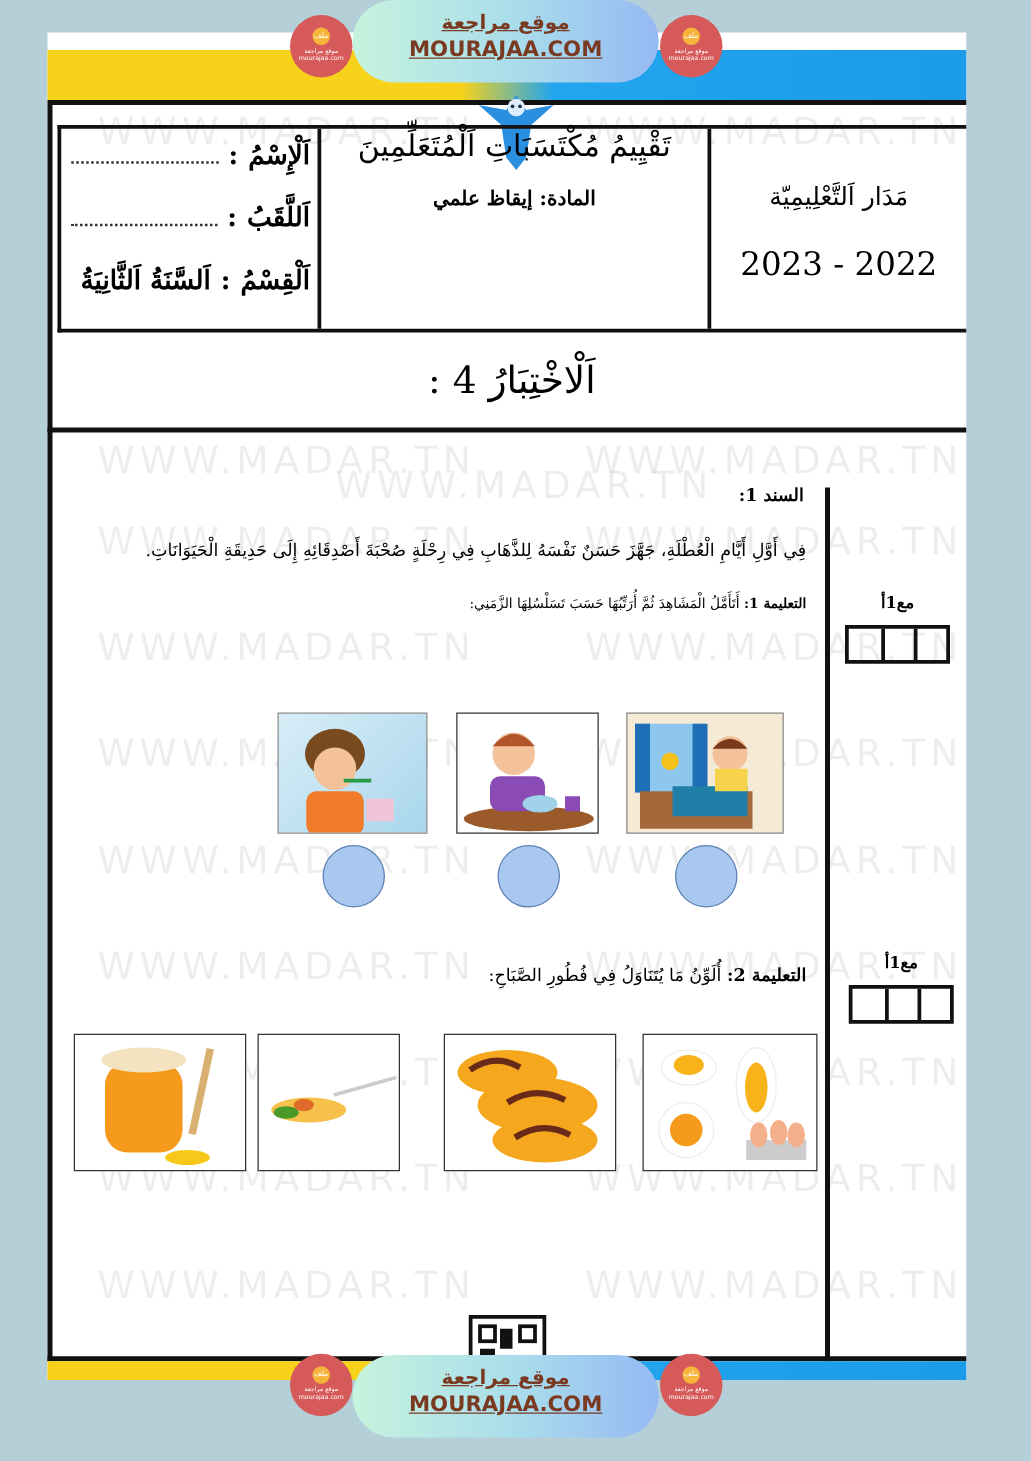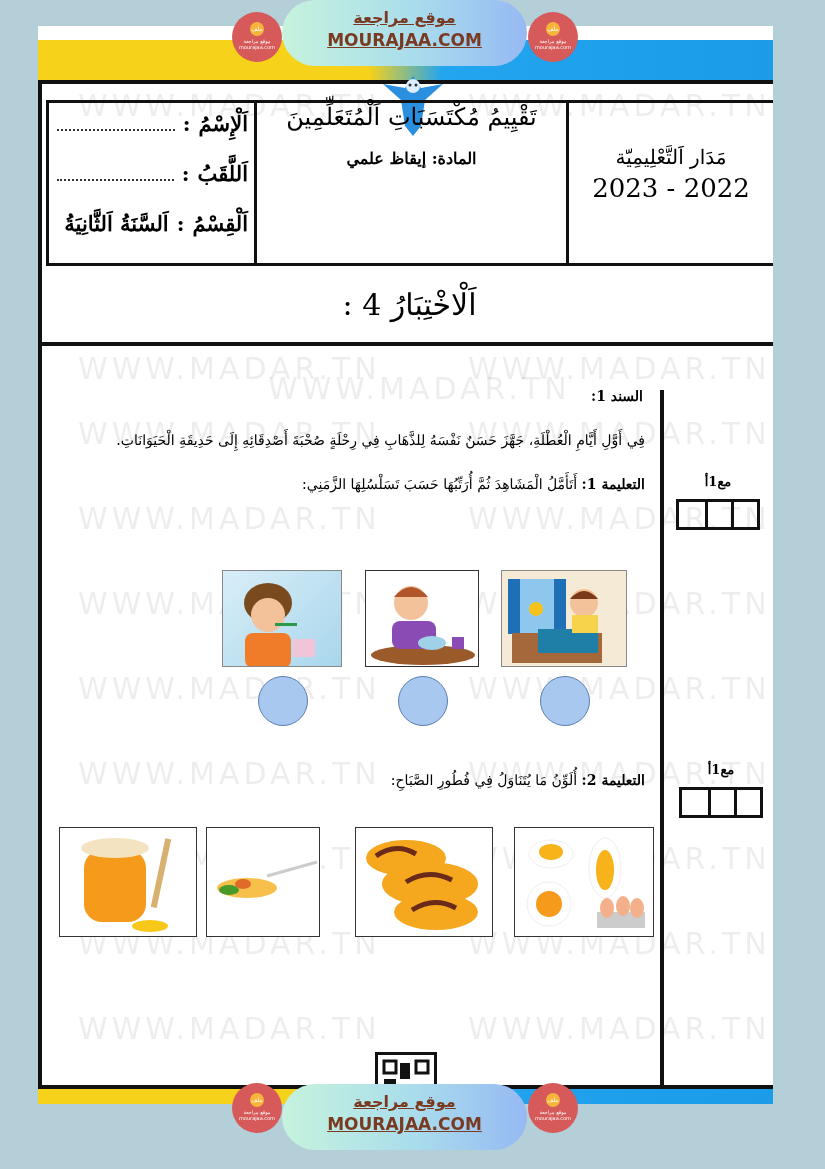--- a/index.html
+++ b/index.html
@@ -44,31 +44,31 @@
   .hcell.right { flex: 1; text-align: center; direction: rtl; }
   .field-row { display: flex; align-items: baseline; height: 50px; font-size: 21px; font-weight: bold; }
   .field-row .lbl { white-space: nowrap; }
   .field-row .colon { margin: 0 8px; }
   .field-row .dots { flex: 1; border-bottom: 2px dotted #333; height: 14px; margin-bottom: 4px; }
   .field-row .val { white-space: nowrap; }
   .mid .t1 { font-size: 24px; }
   .mid .t2 { font-size: 24px; margin-top: 14px; }
   .mid .t3 { font-size: 16px; font-weight: bold; margin-top: 18px; }
   .right .r1 { font-size: 20px; margin-top: 42px; }
-  .right .r2 { font-size: 26px; margin-top: 4px; direction: ltr; }
+  .right .r2 { font-size: 26px; margin-top: 28px; direction: ltr; }
   .exam-title {
     position: absolute; left: 8px; top: 242px; width: 727px; height: 74px;
     text-align: center; font-size: 30px; direction: rtl; line-height: 74px;
   }
   .sep { position: absolute; left: 0; top: 316px; width: 735px; height: 4px; background: #111; }
   .vline { position: absolute; left: 622px; top: 364px; width: 4px; height: 699px; background: #111; }
   .rtl { direction: rtl; text-align: right; position: absolute; font-size: 14px; }
   .sanad { right: 130px; top: 362px; font-weight: bold; font-size: 14px; }
   .para { right: 128px; top: 406px; font-size: 14px; white-space: nowrap; margin-left: 32px; }
-  .instr1 { right: 128px; top: 450px; font-size: 14px; white-space: nowrap; }
+  .instr1 { right: 128px; top: 450px; font-size: 11px; white-space: nowrap; }
   .instr2 { right: 128px; top: 746px; font-size: 14px; white-space: nowrap; margin-left: 24px; }
   .bold { font-weight: bold; }
   .score { position: absolute; text-align: center; }
   .score .lbl { font-size: 13px; font-weight: bold; margin-bottom: 10px; direction: rtl; }
   .score .boxes { display: flex; border: 3px solid #111; }
   .score .boxes div { width: 26px; height: 25px; }
   .score .boxes div + div { border-left: 3px solid #111; }
   .pic { position: absolute; border: 1px solid #888; background: #fff; overflow: hidden; }
   .circle { position: absolute; width: 50px; height: 50px; border-radius: 50%; background: #a8c8f0; border: 1px solid #5a7fb3; }
   .food { position: absolute; border: 1.5px solid #333; background: #fff; overflow: hidden; }

